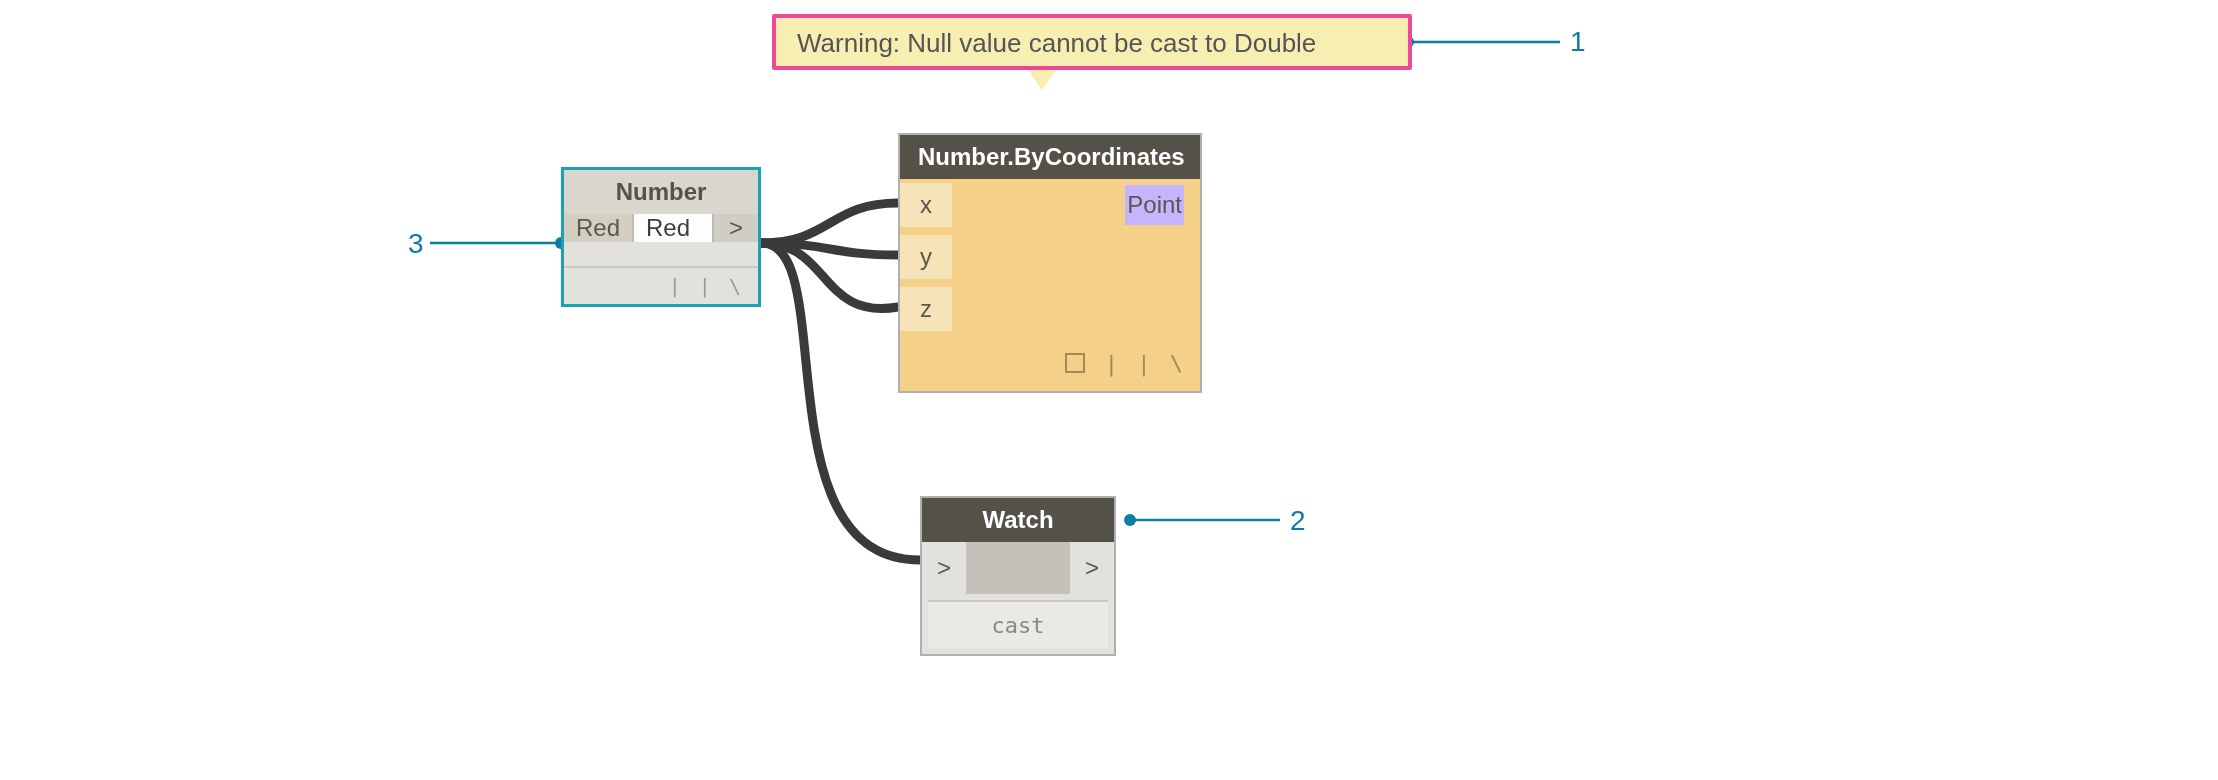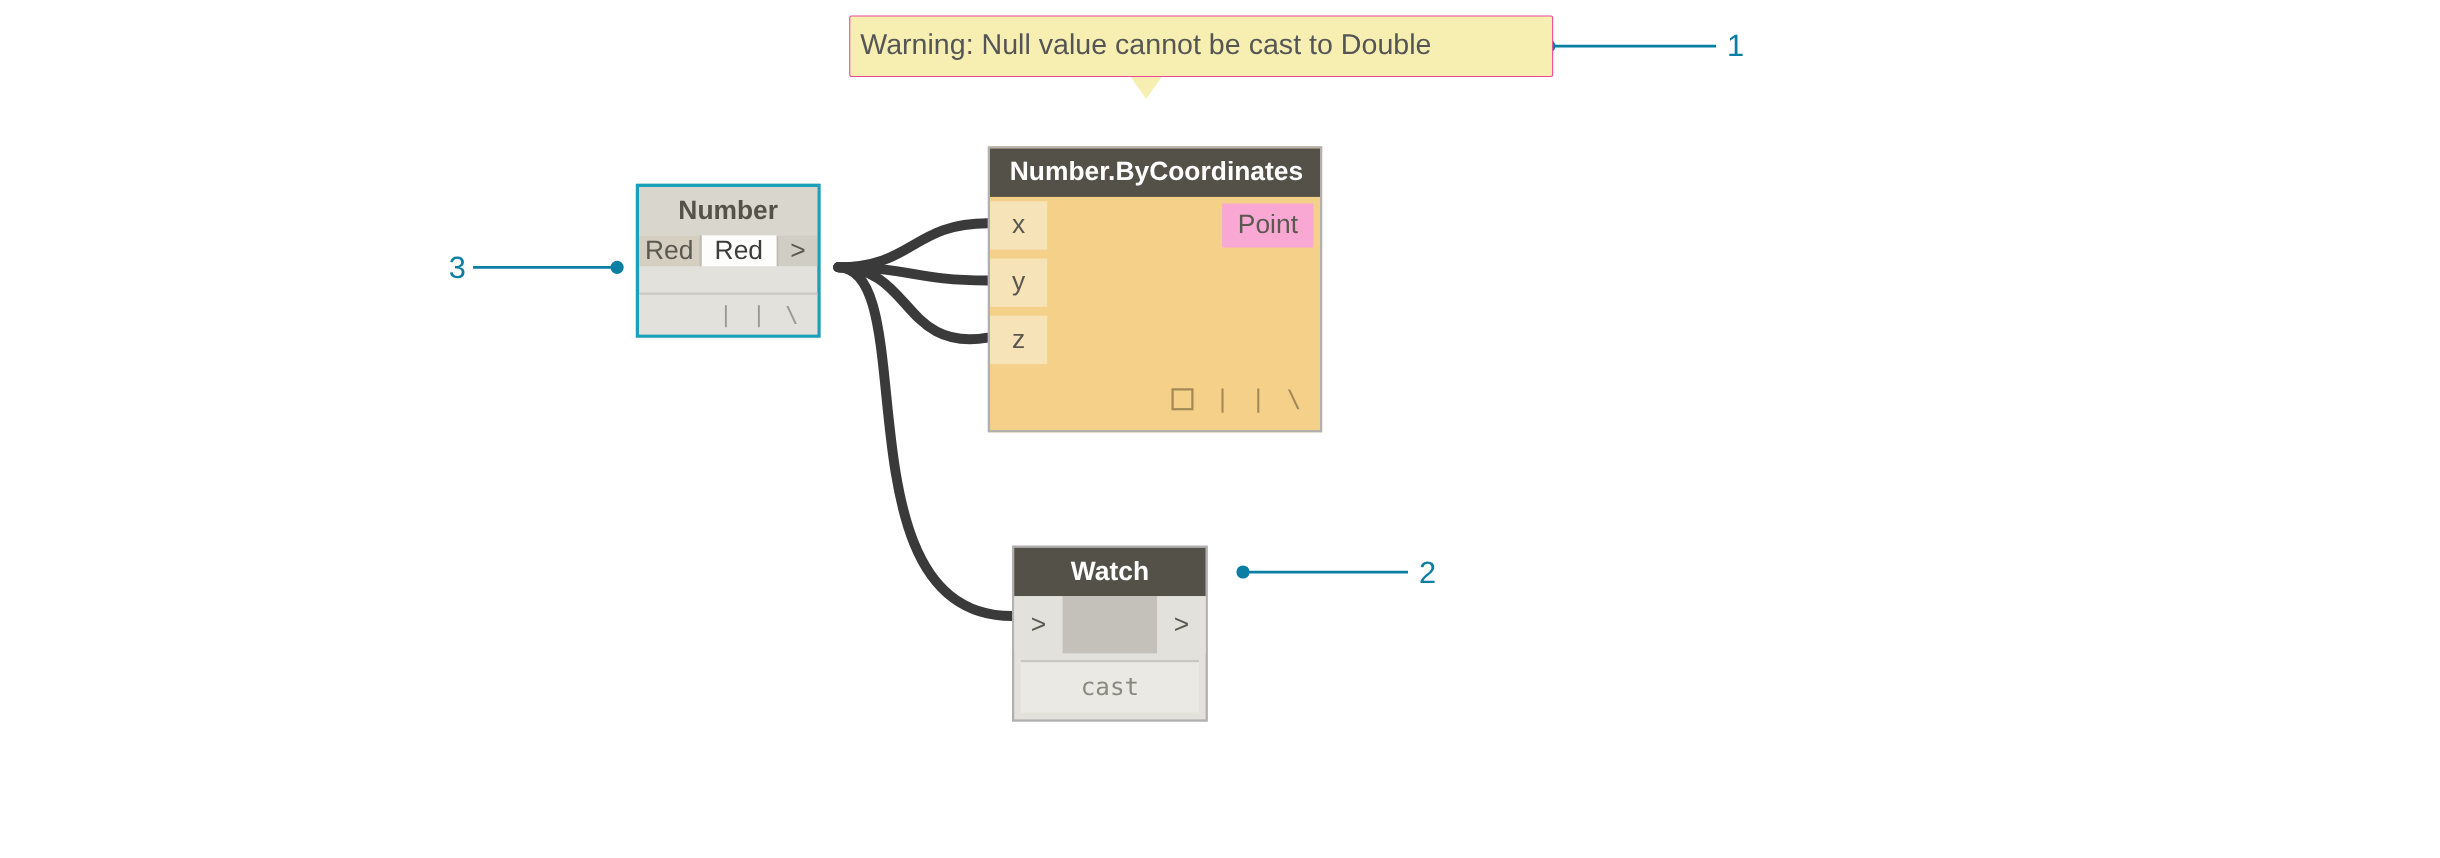--- a/index.html
+++ b/index.html
@@ -20,24 +20,24 @@
   svg.wires {
     position: absolute;
     top: 0; left: 0;
     width: 2218px; height: 780px;
     pointer-events: none;
   }
   
   .warning {
     position: absolute;
     background: #f6efb1;
-    border: 1px solid #ec4899;
+    border: 4px solid #ec4899;
     color: #555;
     font-size: 26px;
-    padding: 10px 9px;
+    padding: 10px 21px;
     border-radius: 2px;
   }
   .warning-tail {
     position: absolute;
     width: 0; height: 0;
     border-left: 14px solid transparent;
     border-right: 14px solid transparent;
     border-top: 20px solid #f6efb1;
   }
   
@@ -124,25 +124,25 @@
     background: #f6e3b8;
     color: #5b5850;
     font-size: 24px;
     width: 52px;
     height: 44px;
     margin: 4px 0 4px 0;
     display: flex; align-items: center; justify-content: center;
   }
   .pt-spacer { flex: 1; }
   .pt-out {
-    background: #f9a8d4;
-    color: #5b5850;
-    font-size: 24px;
-    padding: 6px 14px;
-    margin-right: 6px;
+    background: #c4b5fd;
+    color: #5b5850;
+    font-size: 24px;
+    padding: 6px 2px;
+    margin-right: 16px;
   }
   .pt-footer {
     height: 56px;
     display: flex; align-items: center; justify-content: flex-end;
     gap: 20px;
     padding-right: 14px;
     color: #a18a56;
     font-family: monospace;
     font-size: 22px;
   }
@@ -228,21 +228,21 @@
 
     <circle class="callout-dot" cx="561" cy="243" r="6"></circle>
     <line class="callout-line" x1="561" y1="243" x2="430" y2="243"></line>
   </svg>
 
   <div class="warning" style="left:772px; top:14px; width:640px; height:56px;">
     <span>Warning: Null value cannot be cast to Double</span>
   </div>
   <div class="warning-tail" style="left:1028px; top:70px;"></div>
 
-  <div class="node number-node" style="left:578px; top:167px; width:168px;">
+  <div class="node number-node" style="left:561px; top:167px; width:200px;">
     <div class="node-header">Number</div>
     <div class="num-body">
       <div class="num-row">
         <div class="num-port-label">Red</div>
         <div class="num-input">Red</div>
         <div class="num-out">&gt;</div>
       </div>
       <div class="num-footer">| | \</div>
     </div>
   </div>
@@ -261,21 +261,21 @@
       <div class="pt-row">
         <div class="pt-in">z</div>
       </div>
       <div class="pt-footer">
         <span class="pt-square"></span>
         <span class="pt-lacing">| | \</span>
       </div>
     </div>
   </div>
 
-  <div class="node" style="left:920px; top:496px; width:178px;">
+  <div class="node" style="left:920px; top:496px; width:196px;">
     <div class="node-header">Watch</div>
     <div class="watch-body">
       <div class="watch-row">
         <div class="watch-port">&gt;</div>
         <div class="watch-mid"></div>
         <div class="watch-port">&gt;</div>
       </div>
       <div class="watch-value">cast</div>
     </div>
   </div>

